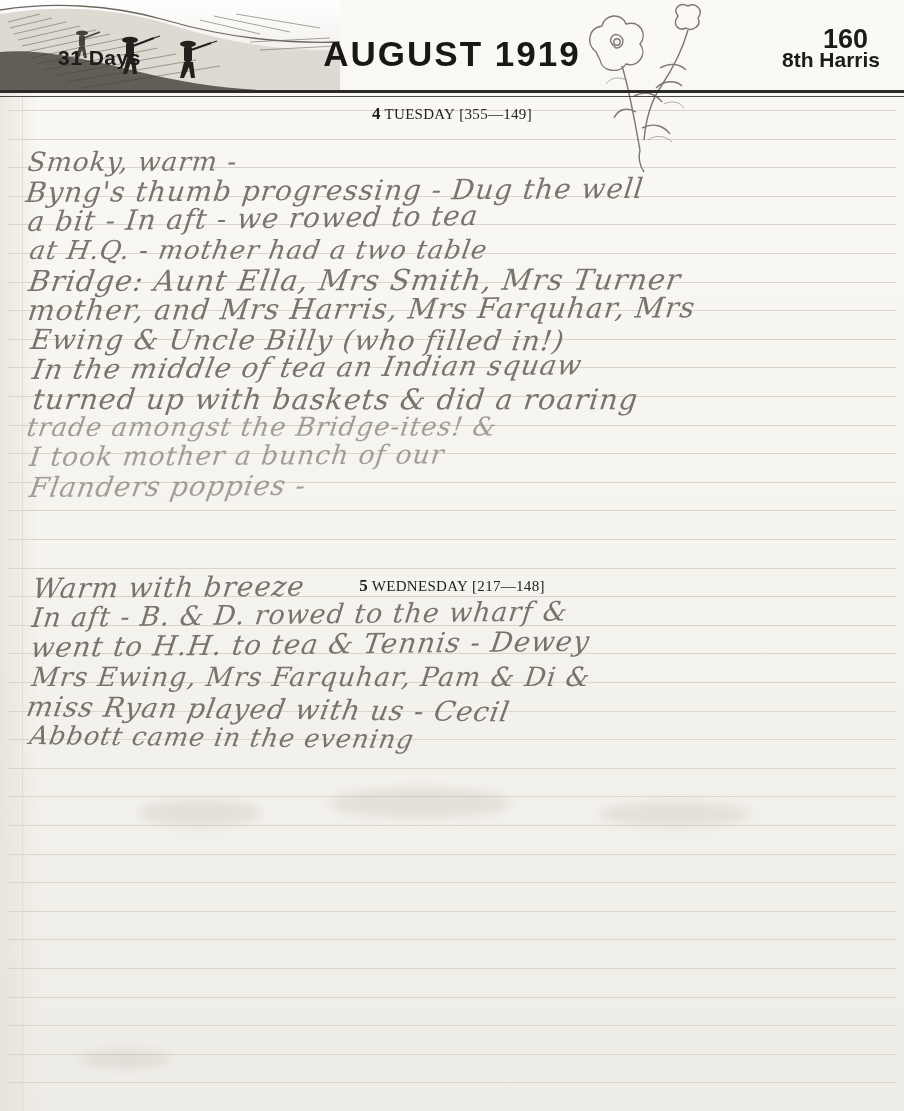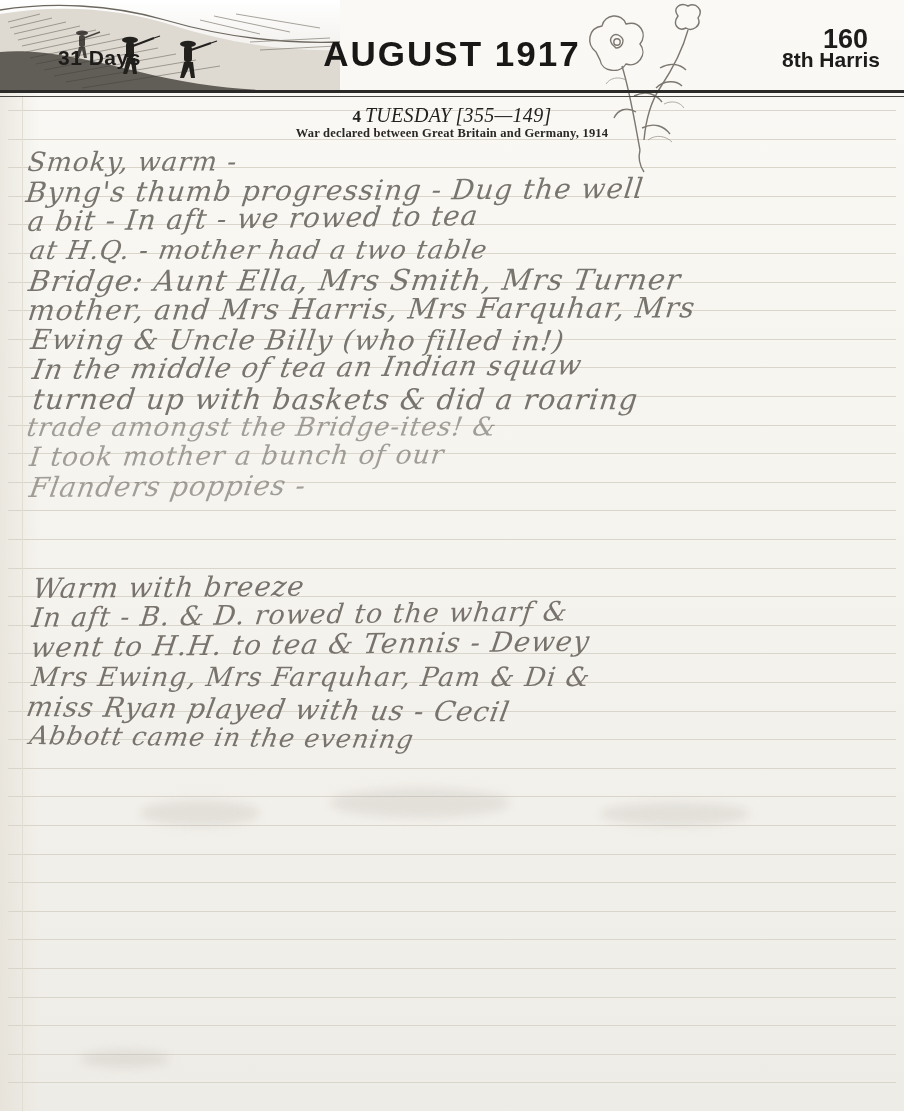--- a/index.html
+++ b/index.html
@@ -125,23 +125,22 @@
     position: absolute;
     width: 904px;
     text-align: center;
     color: #232120;
   }
   .entry-head .daynum {
     font-weight: bold;
     font-size: 17px;
   }
   .entry-head .dayname {
-    font-size: 20px;
+    font-size: 15px;
     letter-spacing: 0.3px;
-    font-style: italic;
   }
   .entry-note {
     position: absolute;
     width: 904px;
     text-align: center;
     font-size: 12.5px;
     font-weight: bold;
     color: #2a2724;
     letter-spacing: 0.2px;
   }
@@ -287,21 +286,21 @@
             <ellipse cx="8" cy="3" rx="6" ry="2.6"></ellipse>
             <rect x="5" y="5" width="6" height="12" rx="2.5"></rect>
             <path d="M5,17 L2,28 L5,28 L8,20 L10,28 L13,28 L11,17 Z"></path>
             <path d="M10,8 L26,2" stroke="#23211e" stroke-width="1.6" fill="none"></path>
           </g>
         </g>
       </svg>
     </div>
 
     <div class="days-label">31 Days</div>
-    <div class="month-title">AUGUST 1917</div>
+    <div class="month-title">AUGUST 1919</div>
     <div class="page-number">160</div>
     <div class="month-ordinal">8th Harris</div>
   </div>
 
   <div class="poppy">
     <svg width="180" height="175" viewBox="0 0 180 175" xmlns="http://www.w3.org/2000/svg">
       <g stroke="#6f6a62" fill="none" stroke-width="1.4" opacity="0.9">
 
         <path d="M36,52 C26,44 28,28 42,26 C44,14 62,12 66,24 C80,20 88,34 80,44 C88,54 78,68 66,64 C60,74 42,72 40,60 Z"></path>
         <path d="M52,44 C48,38 54,32 60,36 C66,40 62,48 56,48 Z"></path>
@@ -328,37 +327,41 @@
   </div>
 
   <div class="header-rule"></div>
   <div class="header-rule thin"></div>
 
   <div class="entry-head" id="head-4">
     <span class="daynum">4</span>
     <span class="dayname">TUESDAY</span>
     <span class="dayname">[355—149]</span>
   </div>
-  <div class="entry-note" id="note-4">War declared between Great Britain and Germany, 1914</div>
 
   <div class="entry-4" id="entry-4-hand">
       <div class="hand l" style="top: 146px; font-size: 26.408px; transform: rotate(-0.14deg) skewX(-6.1deg); left: 27.7659px;">Smoky, warm -</div>
       <div class="hand l" style="top: 175.5px; font-size: 27.8818px; transform: rotate(-0.38deg) skewX(-7deg); left: 26.1125px;">Byng's thumb progressing - Dug the well</div>
       <div class="hand l" style="top: 205px; font-size: 27.7094px; transform: rotate(-0.76deg) skewX(-7.6deg); left: 27.883px;">a bit -  In aft - we rowed to tea</div>
       <div class="hand l" style="top: 234.5px; font-size: 25.9897px; transform: rotate(-0.06deg) skewX(-9.4deg); left: 30.312px;">at H.Q. -   mother had a two table</div>
       <div class="hand l" style="top: 264px; font-size: 28.8955px; transform: rotate(-0.14deg) skewX(-8.4deg); left: 28.5598px;">Bridge:  Aunt Ella, Mrs Smith, Mrs Turner</div>
       <div class="hand l" style="top: 293.5px; font-size: 28.2294px; transform: rotate(-0.24deg) skewX(-6.9deg); left: 28.1575px;">mother, and Mrs Harris, Mrs Farquhar, Mrs</div>
       <div class="hand l" style="top: 323px; font-size: 27.6455px; transform: rotate(0.14deg) skewX(-7.5deg); left: 30.784px;">Ewing &amp; Uncle Billy (who filled in!)</div>
       <div class="hand l" style="top: 352.5px; font-size: 27.539px; transform: rotate(-0.49deg) skewX(-10.7deg); left: 33.3775px;">In the middle of tea an Indian squaw</div>
       <div class="hand l" style="top: 382px; font-size: 28.6012px; transform: rotate(0.03deg) skewX(-6.6deg); left: 32.5801px;">turned up with baskets &amp; did a roaring</div>
       <div class="hand l faint" style="top: 411.5px; font-size: 26.042px; transform: rotate(-0.08deg) skewX(-8.7deg); left: 26.5153px;">trade amongst the Bridge-ites!  &amp;</div>
       <div class="hand l faint" style="top: 441px; font-size: 26.4787px; transform: rotate(-0.37deg) skewX(-7.3deg); left: 29.8989px;">I took mother a bunch of our</div>
       <div class="hand l faint" style="top: 470.5px; font-size: 27.4915px; transform: rotate(-0.46deg) skewX(-9.9deg); left: 30.4843px;">Flanders poppies -</div>
     </div>
 
+  <div class="entry-head" id="head-5">
+    <span class="daynum">5</span>
+    <span class="dayname">WEDNESDAY</span>
+    <span class="dayname">[217—148]</span>
+  </div>
 
   <div class="entry-5" id="entry-5-hand">
       <div class="hand l" style="top: 572px; font-size: 27.6912px; transform: rotate(-0.49deg) skewX(-7.1deg); left: 32.505px;">Warm with breeze</div>
       <div class="hand l" style="top: 601.5px; font-size: 26.8439px; transform: rotate(-0.71deg) skewX(-7.1deg); left: 31.8393px;">In aft - B. &amp; D. rowed to the wharf &amp;</div>
       <div class="hand l" style="top: 631px; font-size: 27.6098px; transform: rotate(-0.66deg) skewX(-8.8deg); left: 31.3382px;">went to H.H. to tea &amp; Tennis - Dewey</div>
       <div class="hand l" style="top: 660.5px; font-size: 26.5321px; transform: rotate(0deg) skewX(-7.2deg); left: 31.7918px;">Mrs Ewing, Mrs Farquhar, Pam &amp; Di &amp;</div>
       <div class="hand l" style="top: 690px; font-size: 27.5614px; transform: rotate(0.65deg) skewX(-9.3deg); left: 26.5829px;">miss Ryan played with us - Cecil</div>
       <div class="hand l" style="top: 719.5px; font-size: 25.6112px; transform: rotate(0.63deg) skewX(-9.3deg); left: 30.1312px;">Abbott came in the evening</div>
     </div>
 

